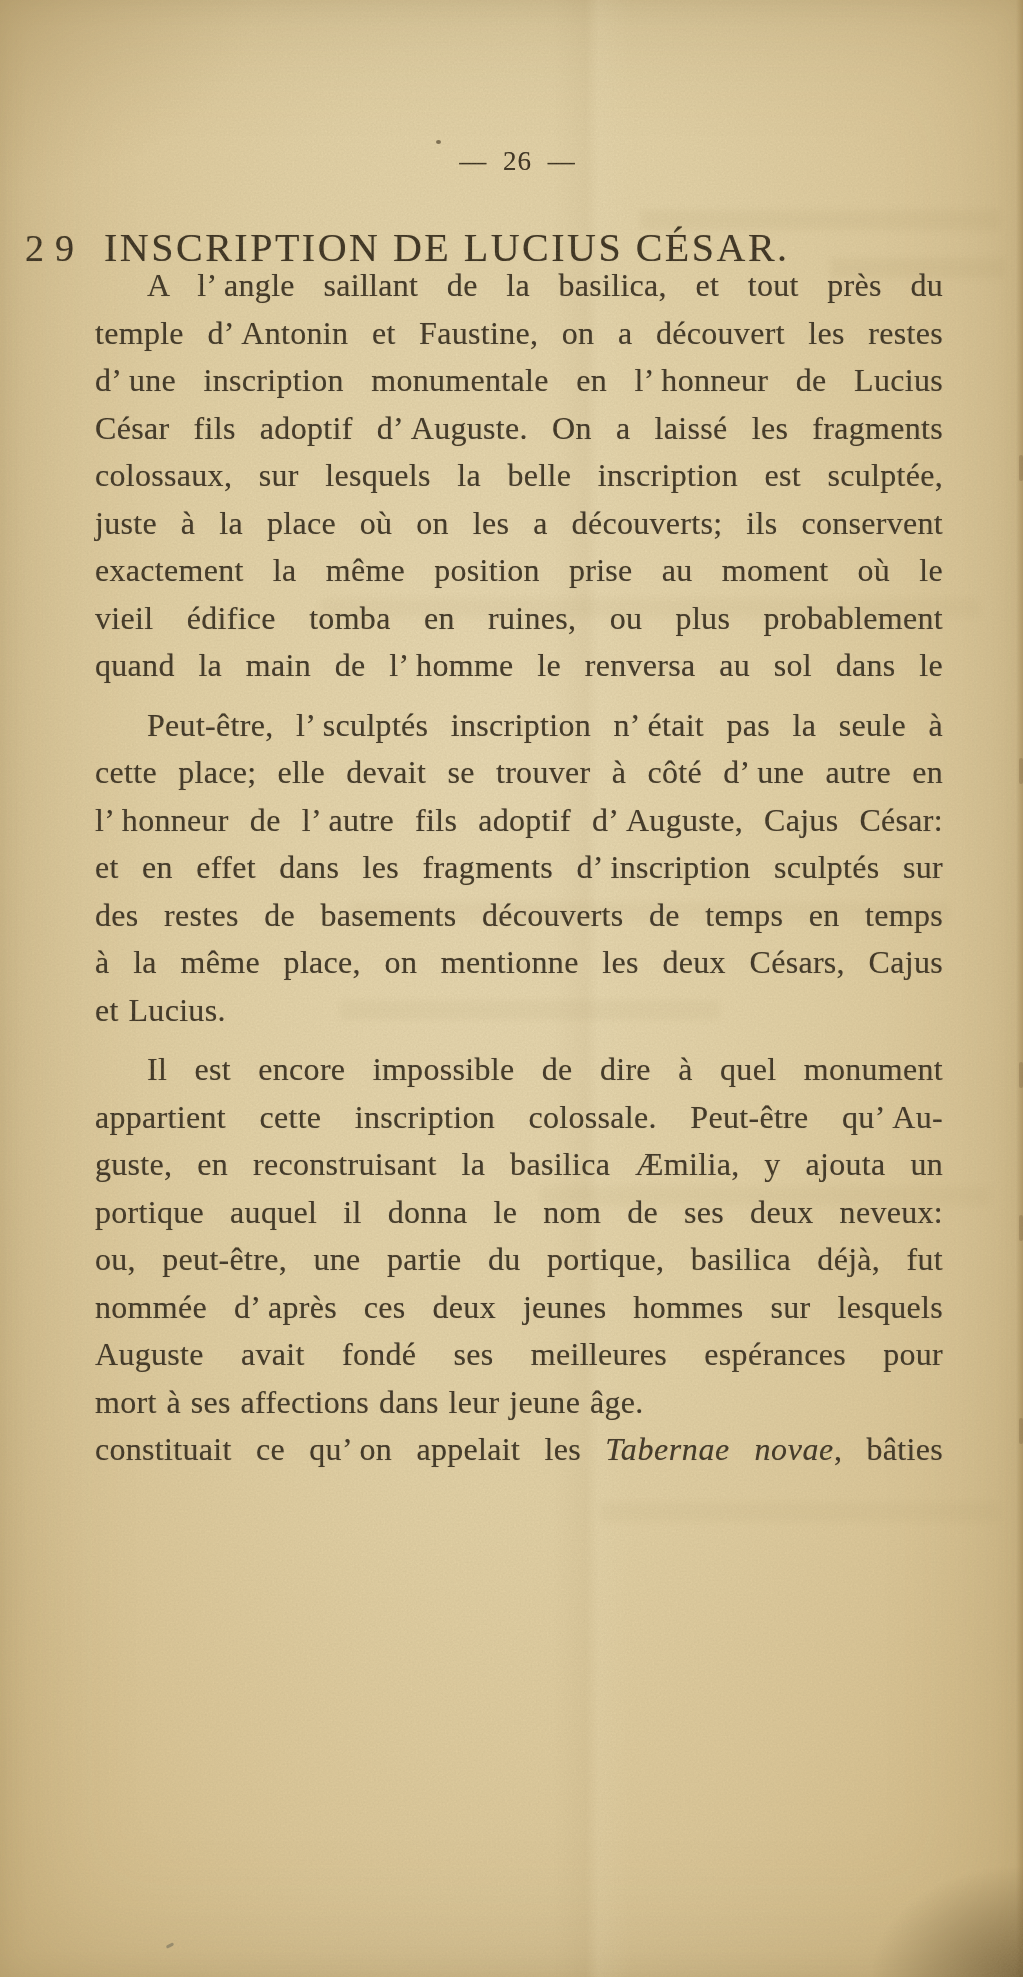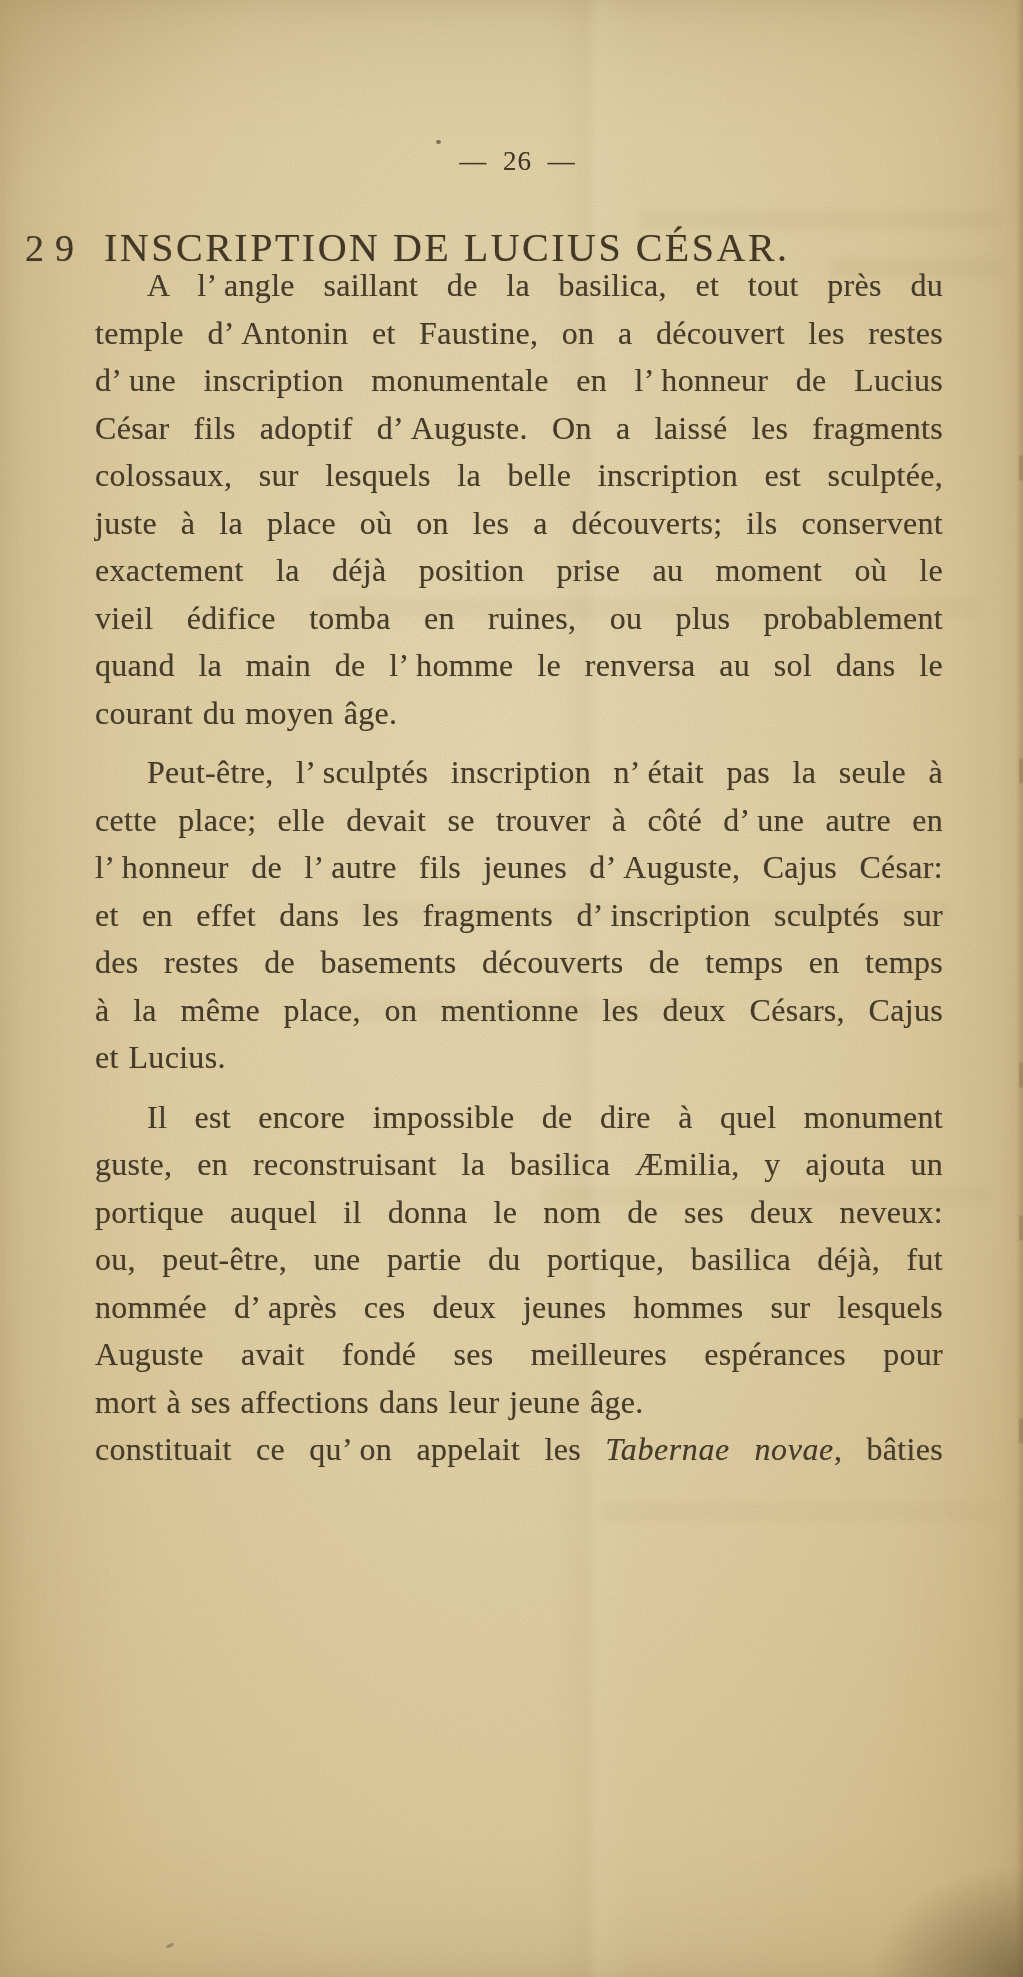--- a/index.html
+++ b/index.html
@@ -115,32 +115,32 @@
     <h1 class="heading">INSCRIPTION DE LUCIUS CÉSAR.</h1>
   </div>
 
   <div class="text-block">
       <div class="line indent"><span>A l’ angle saillant de la basilica, et tout près du</span></div>
       <div class="line"><span>temple d’ Antonin et Faustine, on a découvert les restes</span></div>
       <div class="line"><span>d’ une inscription monumentale en l’ honneur de Lucius</span></div>
       <div class="line"><span>César fils adoptif d’ Auguste. On a laissé les fragments</span></div>
       <div class="line"><span>colossaux, sur lesquels la belle inscription est sculptée,</span></div>
       <div class="line"><span>juste à la place où on les a découverts; ils conservent</span></div>
-      <div class="line"><span>exactement la déjà position prise au moment où le</span></div>
+      <div class="line"><span>exactement la même position prise au moment où le</span></div>
       <div class="line"><span>vieil édifice tomba en ruines, ou plus probablement</span></div>
       <div class="line"><span>quand la main de l’ homme le renversa au sol dans le</span></div>
-      <div class="line end"><span>courant du moyen âge.</span></div>
       <div class="line indent"><span>Peut-être, l’ sculptés inscription n’ était pas la seule à</span></div>
       <div class="line"><span>cette place; elle devait se trouver à côté d’ une autre en</span></div>
-      <div class="line"><span>l’ honneur de l’ autre fils jeunes d’ Auguste, Cajus César:</span></div>
+      <div class="line"><span>l’ honneur de l’ autre fils adoptif d’ Auguste, Cajus César:</span></div>
       <div class="line"><span>et en effet dans les fragments d’ inscription sculptés sur</span></div>
       <div class="line"><span>des restes de basements découverts de temps en temps</span></div>
       <div class="line"><span>à la même place, on mentionne les deux Césars, Cajus</span></div>
       <div class="line end"><span>et Lucius.</span></div>
       <div class="line indent"><span>Il est encore impossible de dire à quel monument</span></div>
+      <div class="line"><span>appartient cette inscription colossale. Peut-être qu’ Au-</span></div>
       <div class="line"><span>guste, en reconstruisant la basilica Æmilia, y ajouta un</span></div>
       <div class="line"><span>portique auquel il donna le nom de ses deux neveux:</span></div>
       <div class="line"><span>ou, peut-être, une partie du portique, basilica déjà, fut</span></div>
       <div class="line"><span>nommée d’ après ces deux jeunes hommes sur lesquels</span></div>
       <div class="line"><span>Auguste avait fondé ses meilleures espérances pour</span></div>
       <div class="line end"><span>mort à ses affections dans leur jeune âge.</span></div>
       <div class="line"><span>constituait ce qu’ on appelait les </span><em>Tabernae novae</em><span>, bâties</span></div>
     </div>
 
   <div class="edge-right"></div>

